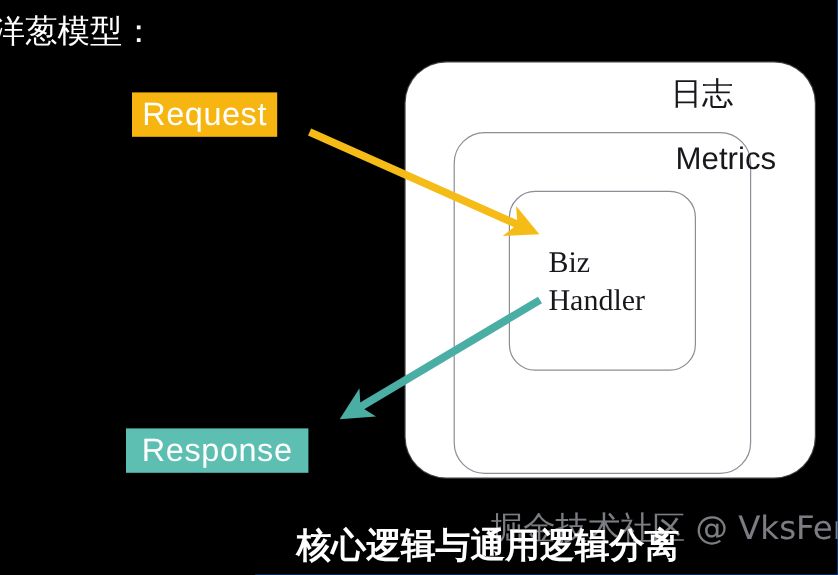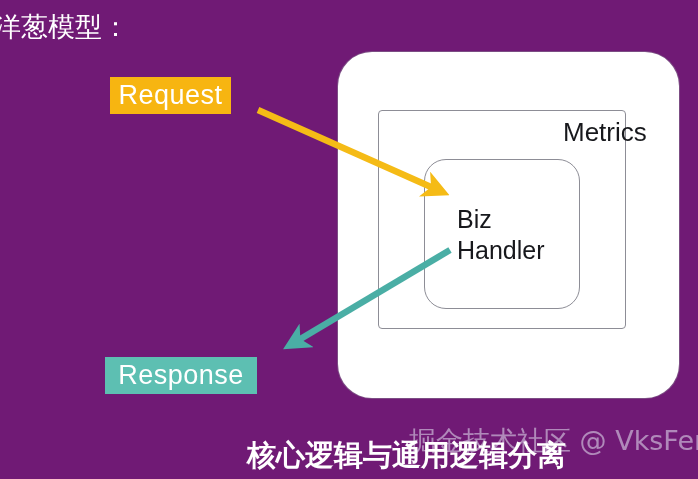--- a/index.html
+++ b/index.html
@@ -4,21 +4,21 @@
 <style>
   html, body {
     margin: 0;
     padding: 0;
     background: #1168e8;
   }
   #stage {
     position: relative;
     width: 698px;
     height: 479px;
-    background: #701a75;
+    background: #000000;
     overflow: hidden;
     font-family: "Liberation Sans", "DejaVu Sans", sans-serif;
   }
 
   
   #title {
     position: absolute;
     left: -6px;
     top: 11px;
     font-size: 27px;
@@ -39,35 +39,36 @@
     top: 52px;
     width: 341px;
     height: 346px;
     border-radius: 34px;
     box-shadow: 0 0 0 1px rgba(140,140,150,0.45);
   }
   #box-middle {
     left: 40px;
     top: 58px;
     width: 248px;
-    height: 219px;
-    border-radius: 4px;
+    height: 285px;
+    border-radius: 26px;
     border: 1px solid #8d8d96;
     box-sizing: border-box;
     background: transparent;
   }
   #box-inner {
     left: 45px;
     top: 48px;
     width: 156px;
     height: 150px;
     border-radius: 22px;
     border: 1px solid #8d8d96;
     box-sizing: border-box;
     background: transparent;
+    font-family: Liberation Serif, serif;
   }
 
   .box-label {
     position: absolute;
     color: #17181c;
     white-space: pre;
   }
   #label-log {
     right: 68px;
     top: 12px;
@@ -150,20 +151,21 @@
 </style>
 </head>
 <body>
 
 <div id="stage">
 
   <div id="title">洋葱模型：</div>
 
   <div class="onion-box" id="box-outer">
 
+    <div class="box-label" id="label-log">日志</div>
 
     <div class="onion-box" id="box-middle">
 
       <div class="box-label" id="label-metrics">Metrics</div>
 
       <div class="onion-box" id="box-inner">
         <div class="box-label" id="label-biz" style="white-space: pre;">Biz
 Handler</div>
       </div>
 

